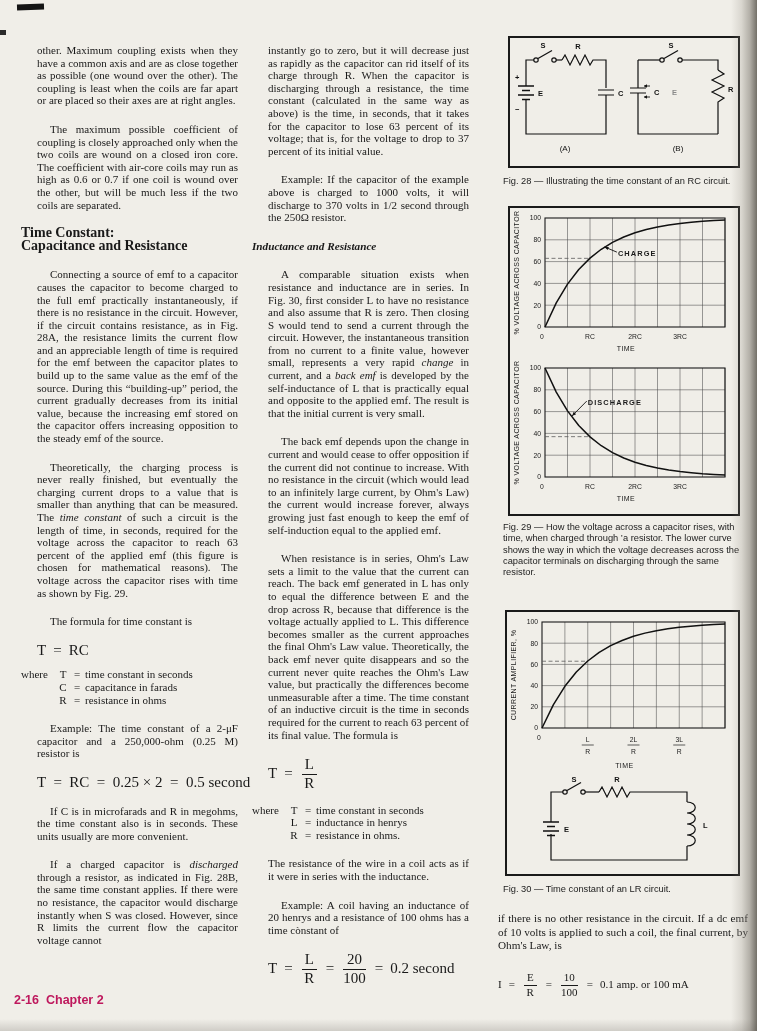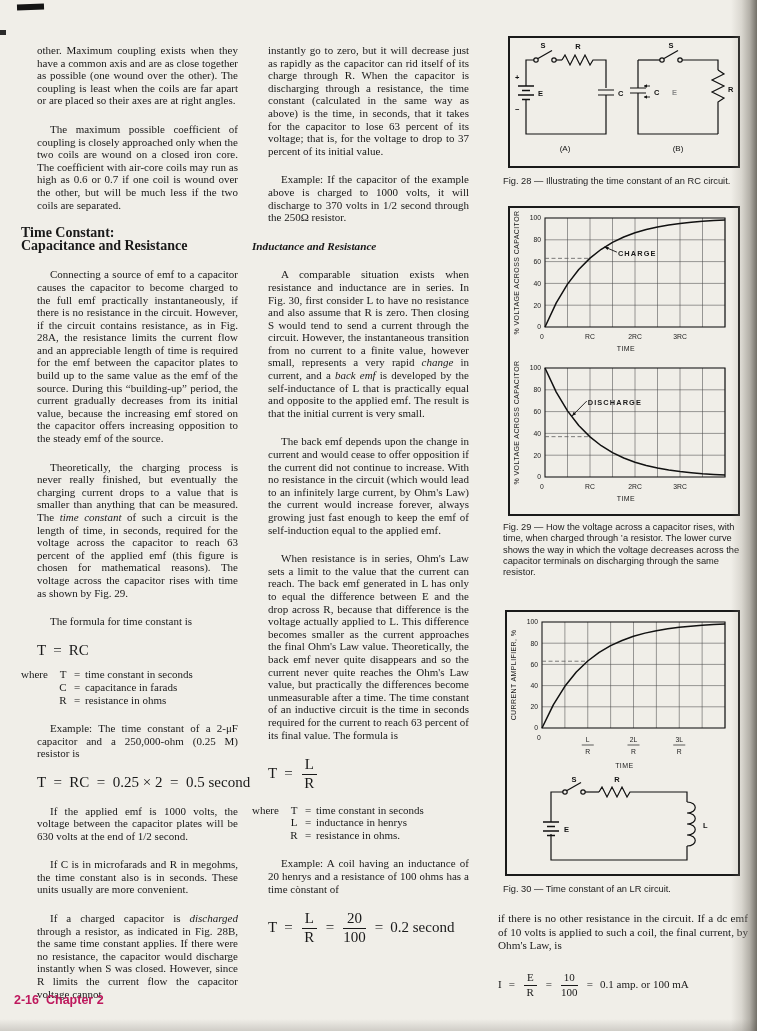--- a/index.html
+++ b/index.html
@@ -77,21 +77,20 @@
         </div>
       <div class="wrow">
           <span class="wpre"></span>
           <span class="wvar">R</span>
           <span class="weq">=</span>
           <span class="wdef">resistance in ohms</span>
         </div>
     </div>
     <p class="p">Example: The time constant of a 2-μF capacitor and a 250,000-ohm  (0.25 M) resistor is</p>
     <div class="equation">T  =  RC  =  0.25 × 2  =  0.5 second</div>
-    <p class="p">If the applied emf is 1000 volts, the voltage between the capacitor plates will be 630 volts at the end of 1/2 second.</p>
     <p class="p">If C is in microfarads and R in megohms, the time constant also is in seconds. These units usually are more convenient.</p>
     <p class="p"><span>If a charged capacitor is </span><span class="it">discharged</span><span> through a resistor, as indicated in Fig. 28B, the same time constant applies. If there were no resistance, the capacitor would discharge instantly when S was closed. However, since R limits the current flow the capacitor voltage cannot</span></p>
   </div>
 
   <div class="col col-mid">
     <p class="p noind">instantly go to zero, but it will decrease just as rapidly as the capacitor can rid itself of its charge through R. When the capacitor is discharging through a resistance, the time constant (calculated in the same way as above) is the time, in seconds, that it takes for the capacitor to lose 63 percent of its voltage; that is, for the voltage to drop to 37 percent of its initial value.</p>
     <p class="p">Example: If the capacitor of the example above is charged to 1000 volts, it will discharge to 370 volts in 1/2 second through the 250Ω resistor.</p>
     <div class="subhead">Inductance and Resistance</div>
     <p class="p"><span>A comparable situation exists when resistance and inductance are in series. In Fig. 30, first consider L to have no resistance and also assume that R is zero. Then closing S would tend to send a current through the circuit. However, the instantaneous transition from no current to a finite value, however small, represents a very rapid </span><span class="it">change</span><span> in current, and a </span><span class="it">back emf</span><span> is developed by the self-inductance of L that is practically equal and opposite to the applied emf. The result is that the initial current is very small.</span></p>
     <p class="p">The back emf depends upon the change in current and would cease to offer opposition if the current did not continue to increase. With no resistance in the circuit (which would lead to an infinitely large current, by Ohm's Law) the current would increase forever, always growing just fast enough to keep the emf of self-induction equal to the applied emf.</p>
@@ -110,20 +109,21 @@
           <span class="weq">=</span>
           <span class="wdef">inductance in henrys</span>
         </div>
       <div class="wrow">
           <span class="wpre"></span>
           <span class="wvar">R</span>
           <span class="weq">=</span>
           <span class="wdef">resistance in ohms.</span>
         </div>
     </div>
+    <p class="p noind">The resistance of the wire in a coil acts as if it were in series with the inductance.</p>
     <p class="p">Example: A coil having an inductance of 20 henrys and a resistance of 100 ohms has a time cònstant of</p>
     <div class="equation"><span>T</span><span class="eqs">=</span><span class="frac"><span class="num">L</span><span class="den">R</span></span><span class="eqs">=</span><span class="frac"><span class="num">20</span><span class="den">100</span></span><span class="eqs">=</span><span>0.2 second</span></div>
   </div>
 
   <div class="figcol">
 
     <div class="figbox" style="left:508px;top:36px;width:228px;height:128px;">
       <svg width="224" height="122" viewBox="0 0 224 122">
 
         <g stroke="#111" stroke-width="1.2" fill="none">

